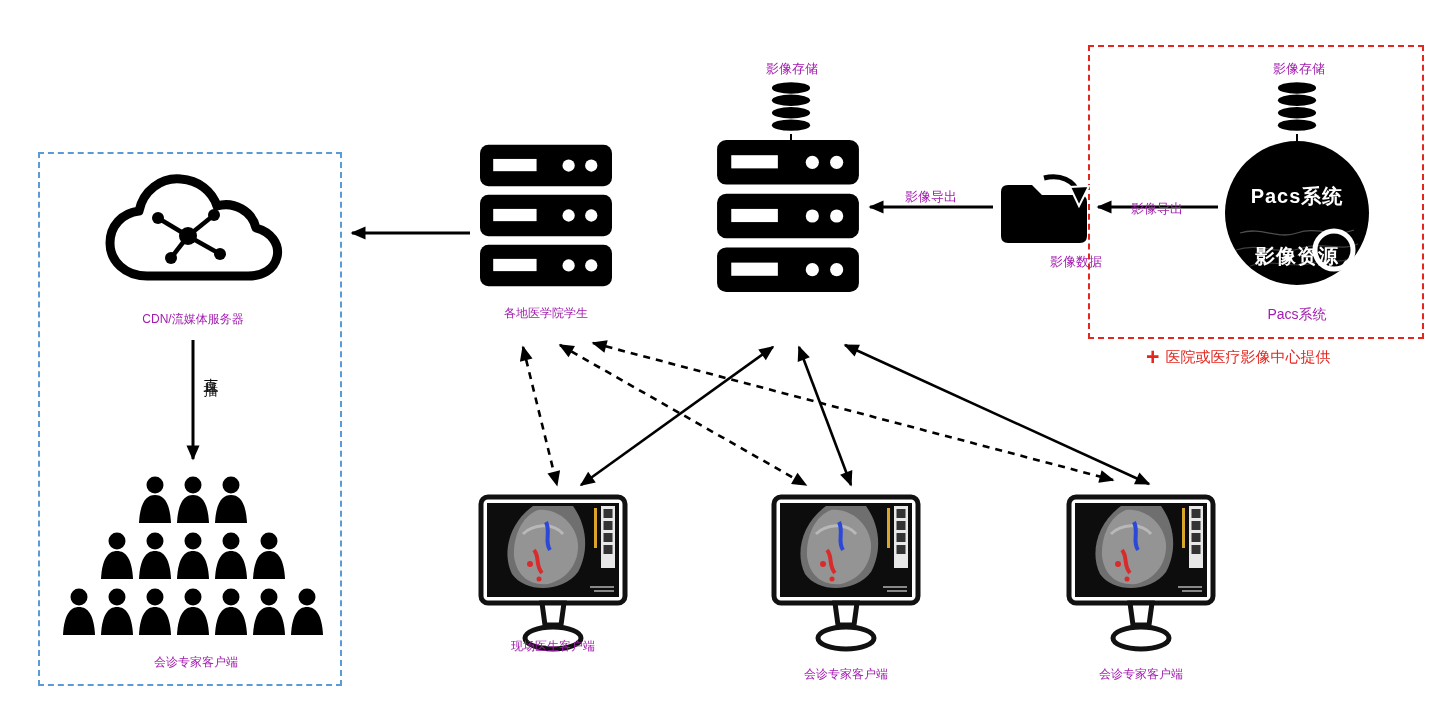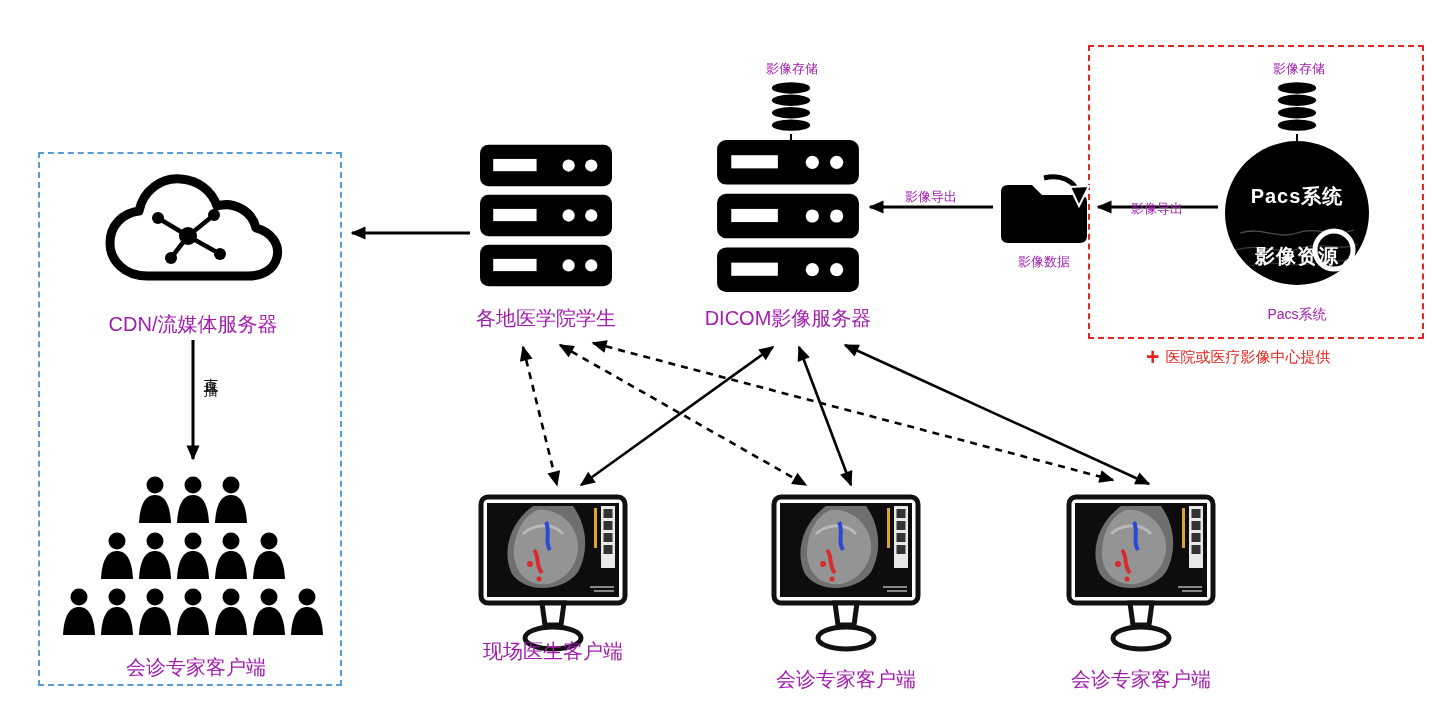--- a/index.html
+++ b/index.html
@@ -1,20 +1,20 @@
 <!DOCTYPE html>
 <html style="--red-accent: #e5261f; --blue-accent: #5b9bd5; --ink: #000000;"><head>
 <meta charset="utf-8">
 <style>
   html,body{margin:0;padding:0;background:#fff;}
   body{font-family:"Liberation Sans",sans-serif;}
   .canvas{position:relative;width:1445px;height:725px;background:#fff;overflow:hidden;color:#0a0a0a;}
   .abs{position:absolute;}
   .label{position:absolute;white-space:nowrap;transform:translateX(-50%);color:#a21caf;}
-  .label-main{font-size:20px;}
+  .label-main{font-size:12px;}
   .label-small{font-size:13px;}
   .dash-box{position:absolute;border:2px dashed;}
   .blue{border-color:var(--blue-accent,#5b9bd5);}
   .red{border-color:var(--red-accent,#e5261f);}
   .circle-text{position:absolute;transform:translateX(-50%);color:#fff;font-size:20px;font-weight:bold;white-space:nowrap;letter-spacing:1px;}
   .vert-label{position:absolute;writing-mode:vertical-rl;font-size:15px;letter-spacing:4px;color:#0a0a0a;}
   .note{position:absolute;display:flex;align-items:center;color:var(--red-accent,#e5261f);font-size:15px;white-space:nowrap;}
   .note .plus{font-size:23px;font-weight:bold;margin-right:6px;line-height:1;}
   svg{display:block;}
   .hidden-defs{position:absolute;width:0;height:0;overflow:hidden;}
@@ -148,29 +148,28 @@
     </svg>
   <div class="label label-main" style="left:546px;top:305px;">各地医学院学生</div>
 
   <div class="label label-small" style="left:792px;top:60px;">影像存储</div>
   <svg class="abs" style="left:770px;top:80px;" width="42" height="54">
       <use href="#db" width="42" height="54"></use>
     </svg>
   <svg class="abs" style="left:716px;top:140px;" width="144" height="152">
       <use href="#server" width="144" height="152"></use>
     </svg>
-  <div class="label label-main" style="left:788px;top:305px;">DICOM影像服务器</div>
 
   <svg class="abs" style="left:998px;top:172px;" width="92" height="74" viewBox="0 0 92 74">
     <path d="M3,20 Q3,13 10,13 L34,13 L44,23 L82,23 Q89,23 89,30 L89,64 Q89,71 82,71 L10,71 Q3,71 3,64 Z" fill="#000"></path>
     <path d="M46,6 C62,2 76,8 81,22" stroke="#fff" stroke-width="11" fill="none"></path>
     <path d="M46,6 C62,2 76,8 81,22" stroke="#000" stroke-width="5" fill="none"></path>
     <path d="M81,34 L72,15 L91,14 Z" fill="#000" stroke="#fff" stroke-width="2"></path>
   </svg>
-  <div class="label label-small" style="left:1044px;top:253px;">影像数据</div>
+  <div class="label label-small" style="left:1076px;top:253px;">影像数据</div>
   <div class="label label-small" style="left:931px;top:188px;">影像导出</div>
   <div class="label label-small" style="left:1157px;top:200px;">影像导出</div>
 
   <div class="label label-small" style="left:1299px;top:60px;">影像存储</div>
   <svg class="abs" style="left:1276px;top:80px;" width="42" height="54">
       <use href="#db" width="42" height="54"></use>
     </svg>
   <svg class="abs" style="left:1222px;top:138px;" width="150" height="150" viewBox="0 0 150 150">
     <circle cx="75" cy="75" r="72" fill="#000"></circle>
     <path d="M18,95 C40,88 55,102 75,95 C95,88 112,100 132,92" stroke="#fff" stroke-width="1.3" fill="none" opacity="0.3"></path>

